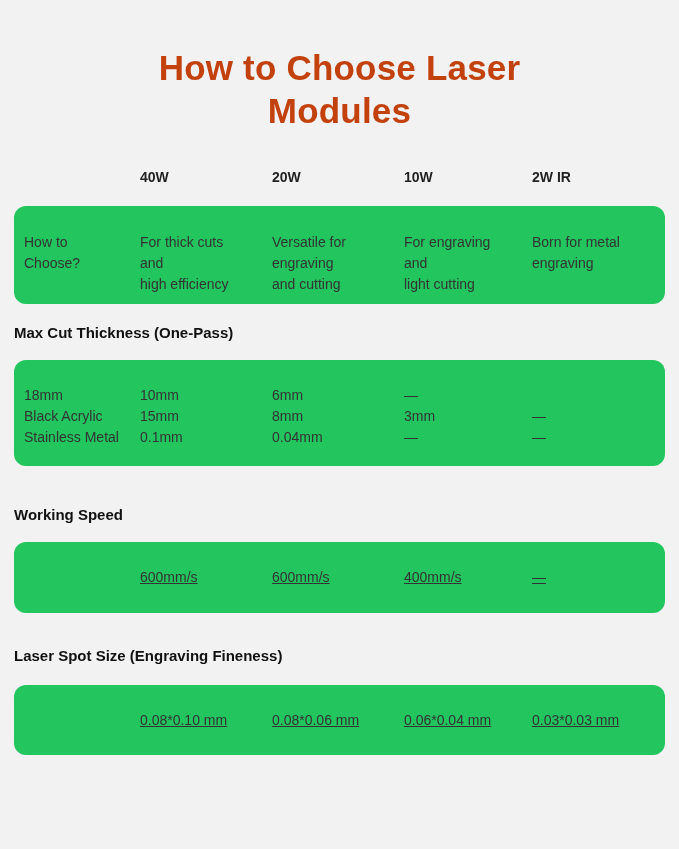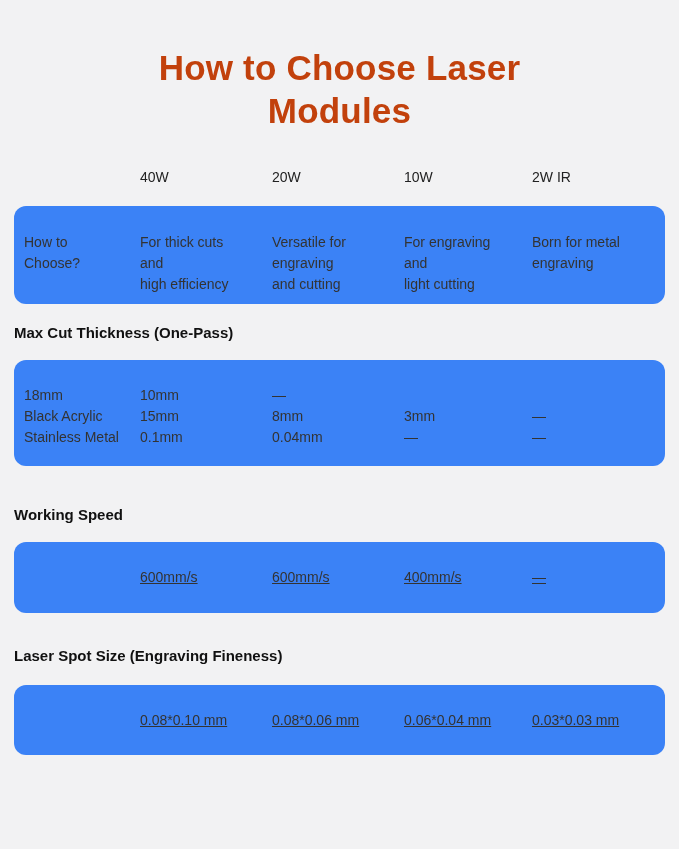--- a/index.html
+++ b/index.html
@@ -25,27 +25,27 @@
   .grid {
     display: grid;
     grid-template-columns: 116px 132px 132px 128px 1fr;
     align-items: start;
   }
 
   .header-row {
     margin: 37px 14px 0;
     padding: 0 10px;
     font-size: 14px;
-    font-weight: 400;
+    font-weight: 700;
     color: #222222;
   }
 
   .card {
     margin: 0 14px;
-    background: #3b82f6;
+    background: #22c55e;
     border-radius: 12px;
     box-sizing: border-box;
   }
 
   .cell {
     font-size: 14px;
     line-height: 21px;
     color: #333333;
     white-space: pre-line;
     padding-right: 6px;
@@ -111,20 +111,21 @@
     <div class="cell">Born for metal
 engraving</div>
   </div>
 
   <div class="section-title">Max Cut Thickness (One-Pass)</div>
 
   <div class="card card-maxcut">
     <div class="grid">
       <div class="cell">18mm</div>
       <div class="cell">10mm</div>
+      <div class="cell">6mm</div>
       <div class="cell">—</div>
     </div>
     <div class="grid">
       <div class="cell">Black Acrylic</div>
       <div class="cell">15mm</div>
       <div class="cell">8mm</div>
       <div class="cell">3mm</div>
       <div class="cell">—</div>
     </div>
     <div class="grid">

